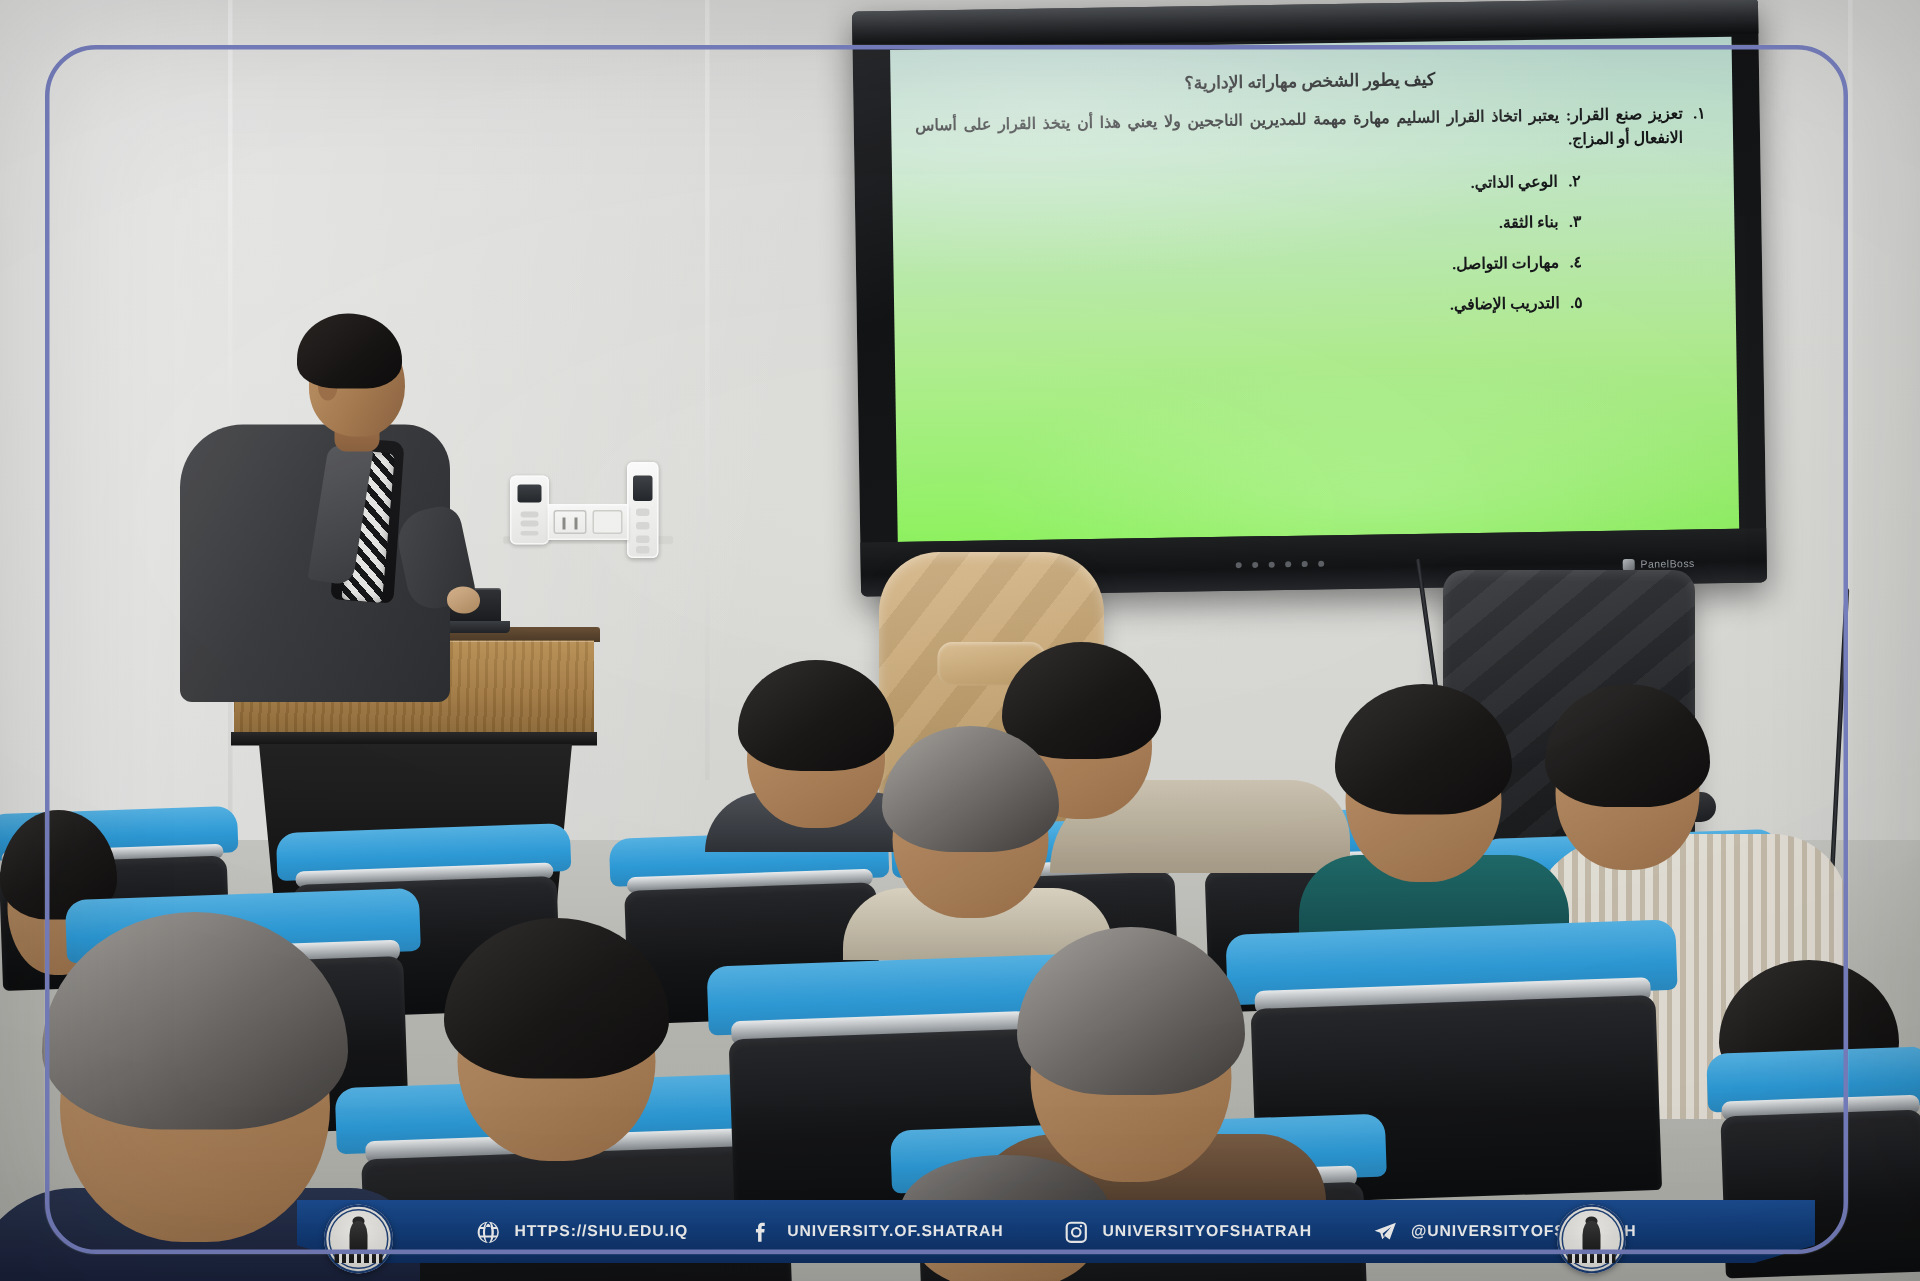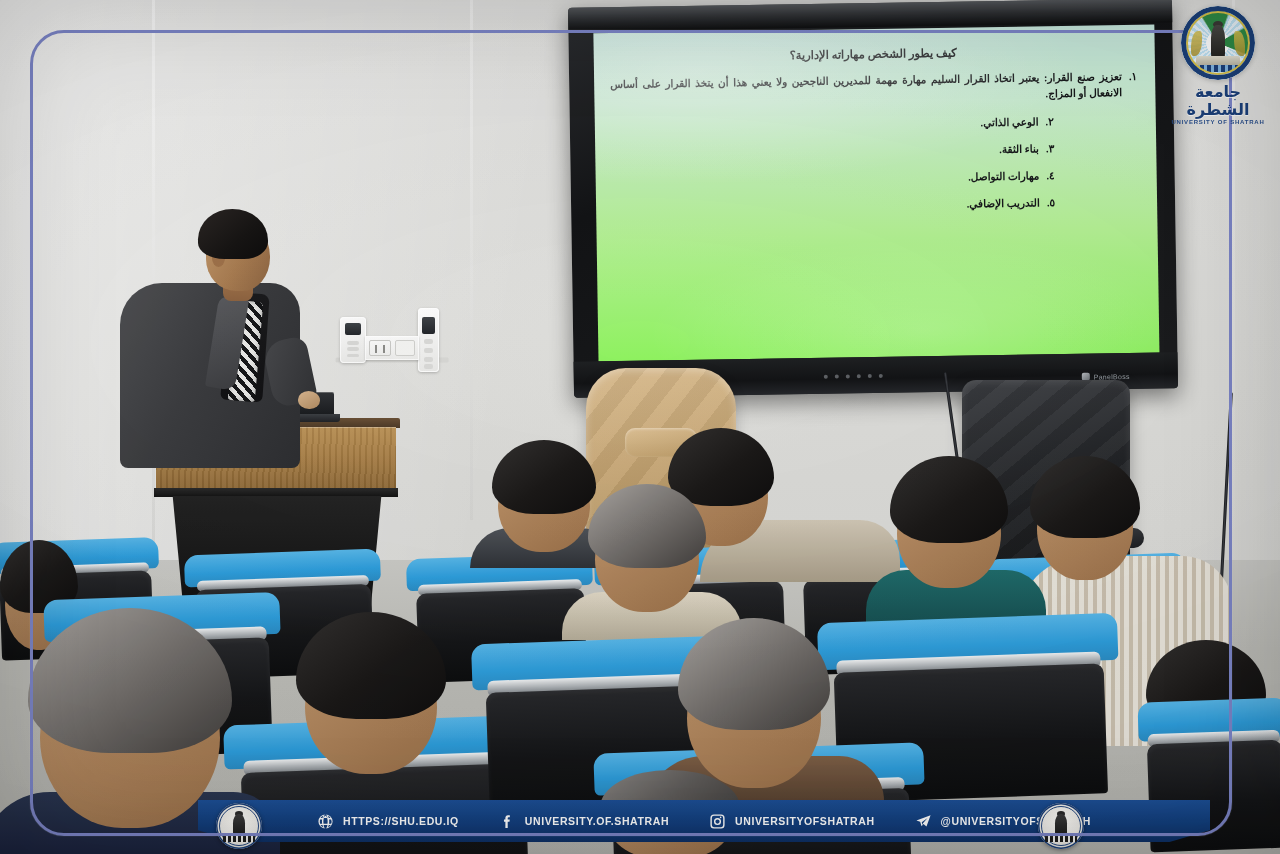--- a/index.html
+++ b/index.html
@@ -719,34 +719,20 @@
     <div class="top hair-grey"></div>
   </div>
 
   <div class="aud" style="left:1146px;top:640px;width:120px;height:130px;z-index:24;">
     <div class="skin"></div>
     <div class="top hair-dark"></div>
   </div>
 
   <div class="deco-frame"></div>
 
-  <div class="brand-logo">
-    <div class="disc">
-      <div class="green-arc"></div>
-      <div class="wreathL"></div>
-      <div class="wreathR"></div>
-      <div class="statue-head"></div>
-      <div class="statue"></div>
-      <div class="plinth"></div>
-      <div class="plinth2"></div>
-      <div class="outer-ring"></div>
-    </div>
-    <div class="ar">جامعة الشطرة</div>
-    <div class="en">UNIVERSITY OF SHATRAH</div>
-  </div>
 
   <div class="footer-bar">
     <div class="soc">
       <span class="ic">
         <svg viewBox="0 0 24 24">
             <path d="M12 2a10 10 0 100 20 10 10 0 000-20zm0 2c1.2 0 2.3 2.2 2.7 5H9.3C9.7 6.2 10.8 4 12 4zM7.3 9C7.1 10 7 11 7 12s.1 2 .3 3H4.3A8 8 0 014 12c0-1 .1-2 .3-3h3zM4.9 17h2.8c.4 1.5 1 2.8 1.7 3.6A8 8 0 014.9 17zm4.4 0h5.4c-.4 2.8-1.5 5-2.7 5s-2.3-2.2-2.7-5zm7.4 0h2.8a8 8 0 01-4.5 3.6c.7-.8 1.3-2.1 1.7-3.6zm.3-2c.2-1 .3-2 .3-3s-.1-2-.3-3h3a8 8 0 010 6h-3zm-.3-8c-.4-1.5-1-2.8-1.7-3.6A8 8 0 0119.1 7h-2.8zm-2 0H9.3c.4-2.8 1.5-5 2.7-5s2.3 2.2 2.7 5zM9.4 3.4C8.7 4.2 8.1 5.5 7.7 7H4.9a8 8 0 014.5-3.6zM9 12c0-1 .1-2 .2-3h5.6c.1 1 .2 2 .2 3s-.1 2-.2 3H9.2C9.1 14 9 13 9 12z"></path>
           </svg>
       </span>
       <span class="lbl">HTTPS://SHU.EDU.IQ</span>
     </div>

